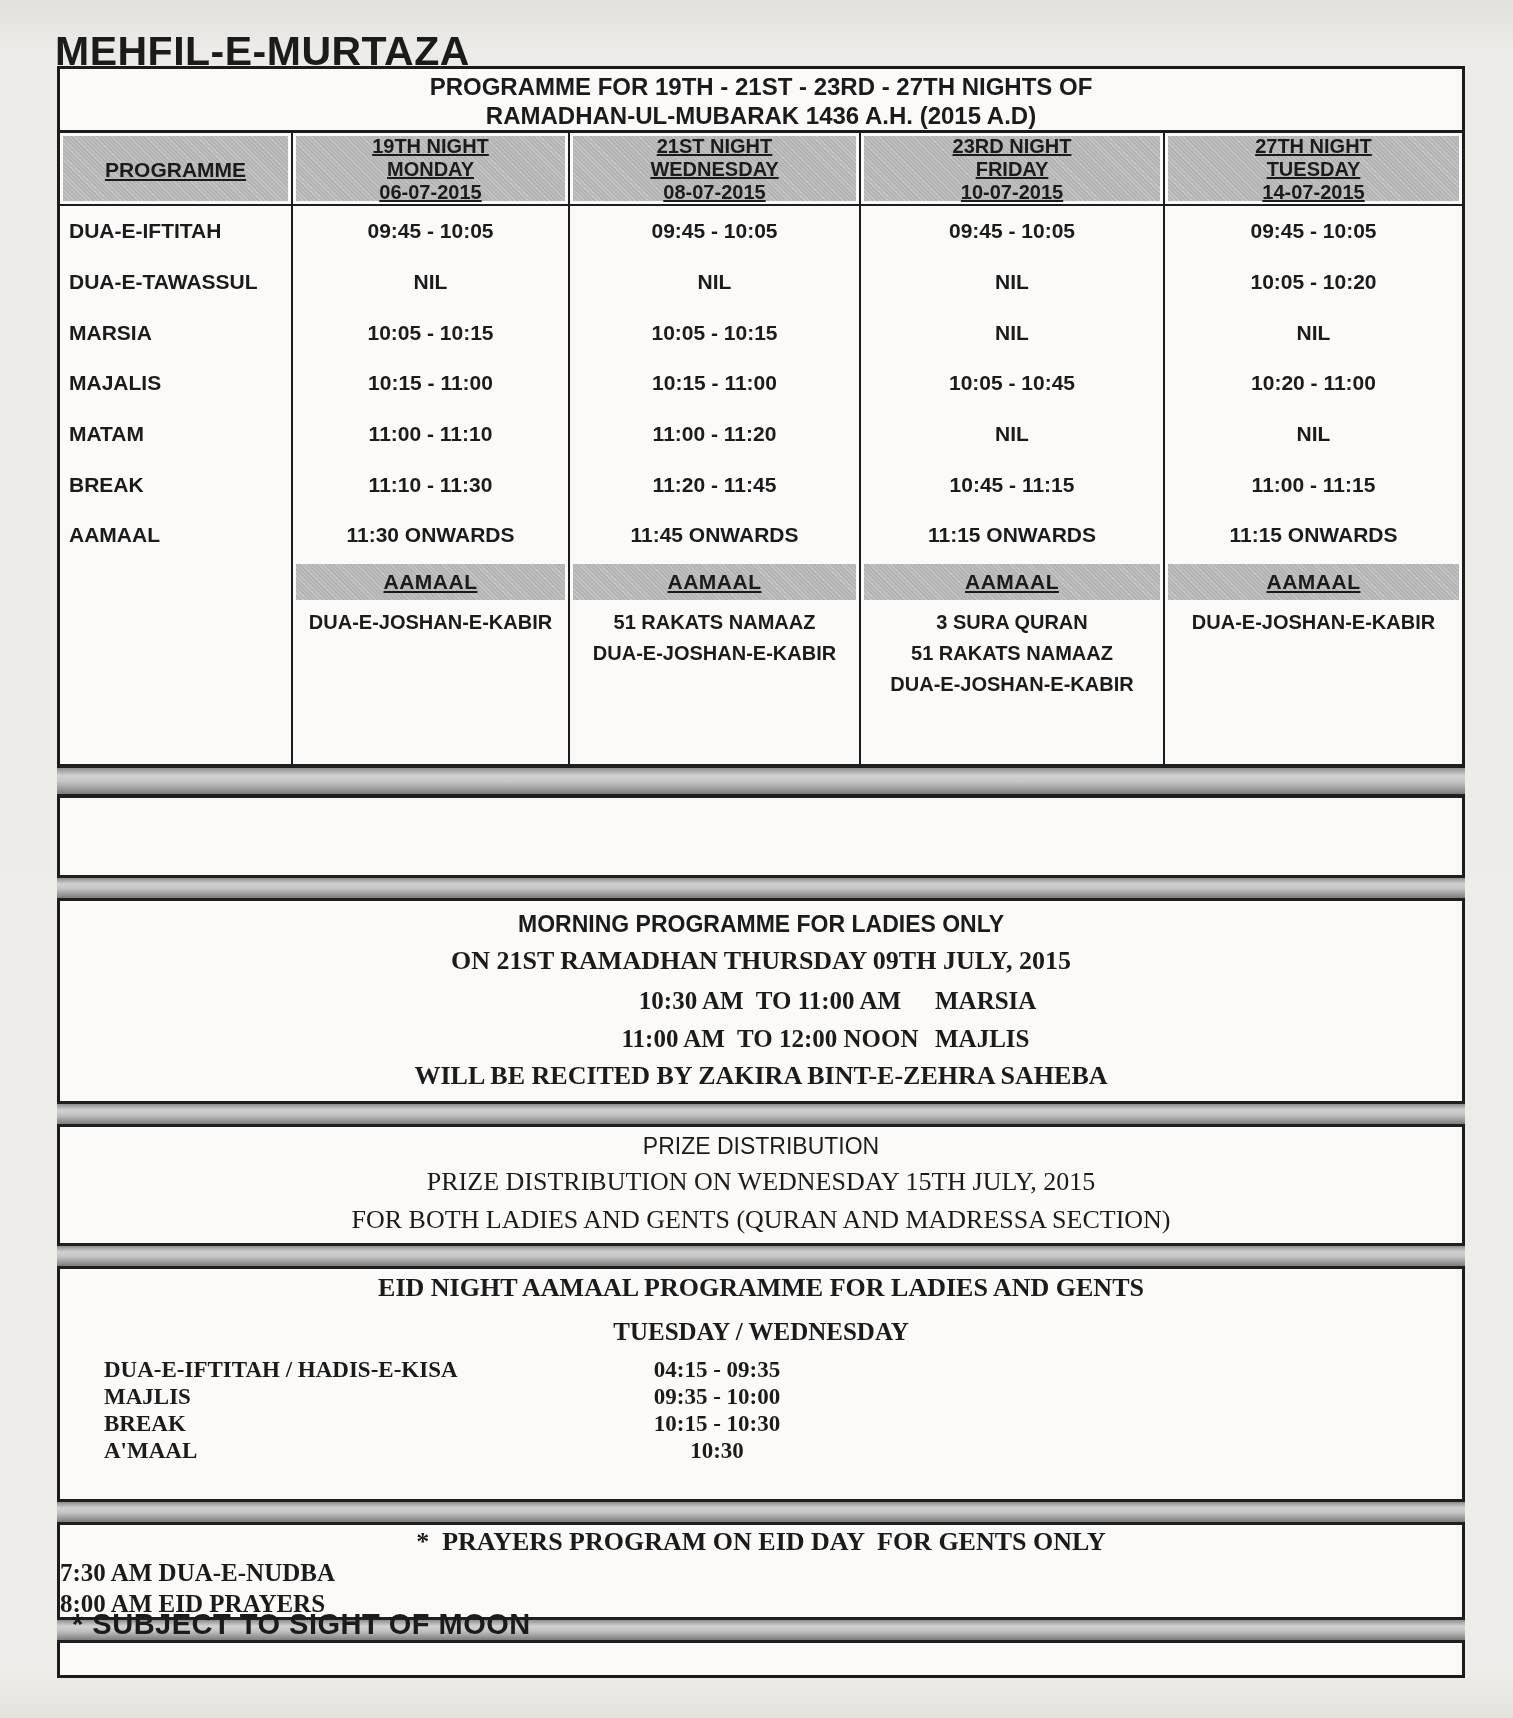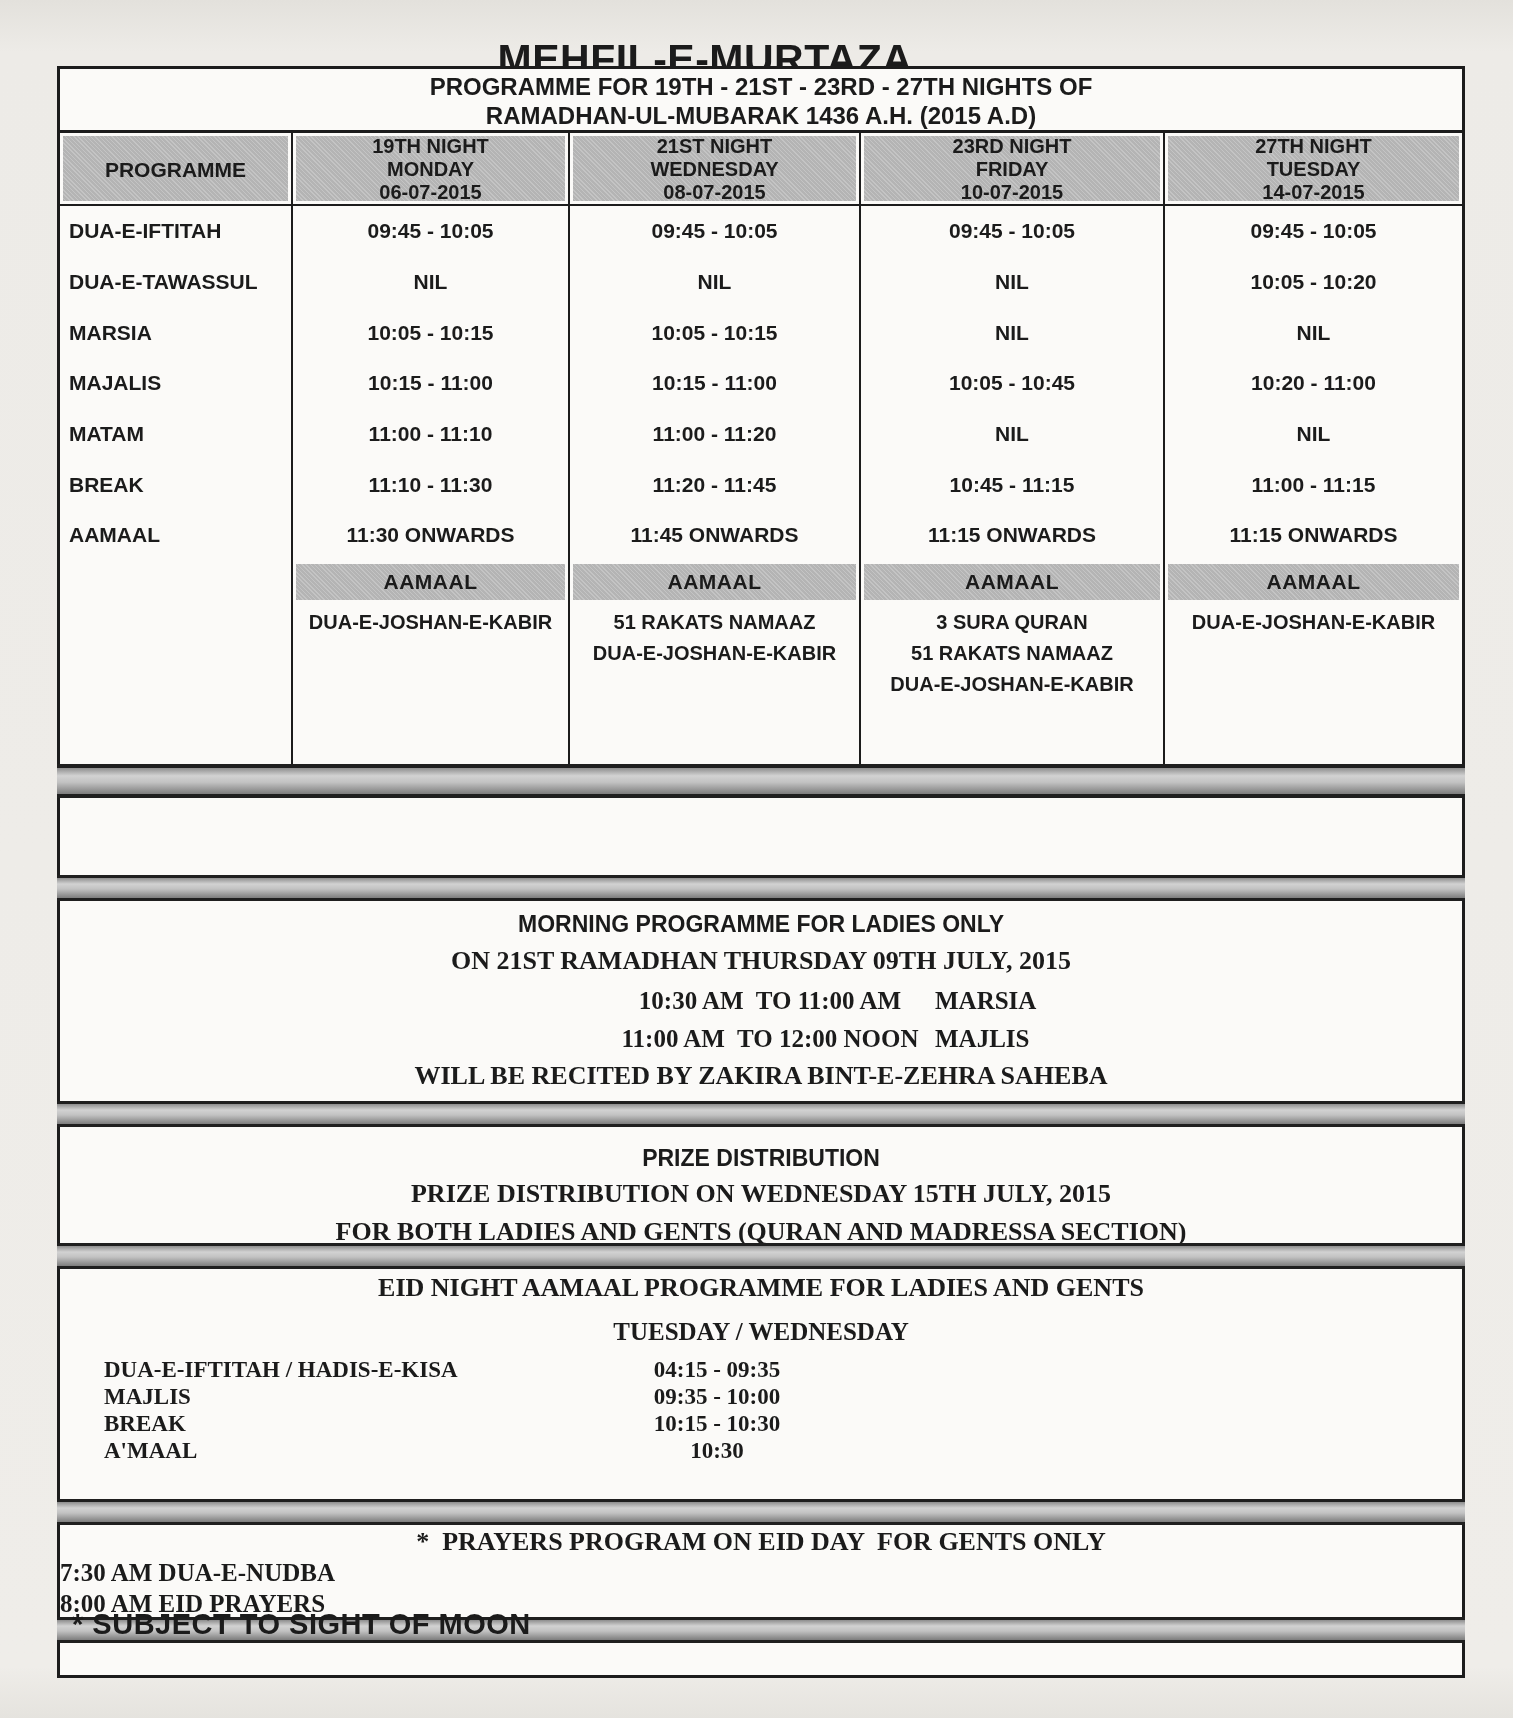--- a/index.html
+++ b/index.html
@@ -2,31 +2,32 @@
 <html style="--color-band: #b4b4b4; --color-ink: #1b1b1b; --color-paper: #fbfaf8;"><head>
 <meta charset="utf-8">
 <style>
   html,body{margin:0;padding:0}
   body{
     width:1513px;height:1718px;position:relative;overflow:hidden;
     background:linear-gradient(180deg,#e3e1dc 0%,#edebe7 3%,#efede9 97%,#e5e3de 100%);
     font-family:"Liberation Sans",sans-serif;color:var(--color-ink,#1b1b1b);
   }
   .page-title{
-    position:absolute;top:36px;left:55px;width:1300px;text-align:center;
+    position:absolute;top:28px;left:55px;width:1300px;text-align:left;
     font-size:41px;font-weight:bold;letter-spacing:.5px;
   }
   .doc{
     position:absolute;left:57px;top:66px;width:1408px;height:1612px;
     border:3px solid #1c1c1c;background:var(--color-paper,#fbfaf8);box-sizing:border-box;
   }
   .sec{position:absolute;left:0;right:0;box-sizing:border-box}
   .halftone{
     background-color:var(--color-band,#b4b4b4);
     background-image:repeating-linear-gradient(45deg,rgba(255,255,255,.22) 0 1px,rgba(0,0,0,0) 1px 3px);
+    text-decoration:underline;
   }
   
   .hdr{top:0;height:64px;border-bottom:3px solid #1c1c1c;text-align:center;
        font-weight:bold;font-size:24px;line-height:29px;padding-top:3px}
   
   .grid{display:grid;grid-template-columns:233px 277px 291px 304px 297px}
   .cell{border-right:2px solid #1c1c1c;box-sizing:border-box;text-align:center;font-weight:bold}
   .cell:last-child{border-right:none}
   .thead{top:64px;height:73px;border-bottom:3px solid #1c1c1c}
   .thead .cell{font-size:20px;line-height:23px;padding-top:2px;
@@ -56,21 +57,21 @@
   .center{text-align:center}
   .wazoo{top:730px;height:76px;padding-top:8px;font-size:27px;font-weight:bold;line-height:36px}
   .morning{top:832px;height:200px;font-weight:bold}
   .morning .m-title{font-size:23px;line-height:34px;margin-top:6px}
   .morning .m-sub{font-size:26px;line-height:36px;margin-top:2px}
   .morning .m-row{display:grid;grid-template-columns:545px 330px auto;margin-top:5px;
                   font-size:25px;line-height:33px;white-space:pre}
   .morning .m-row .t{grid-column:2;text-align:center}
   .morning .m-row .i{grid-column:3;text-align:left}
   .morning .m-foot{font-size:26px;line-height:36px;margin-top:3px}
-  .prize{top:1058px;height:116px;font-weight:bold;padding-top:14px}
+  .prize{top:1058px;height:116px;font-weight:normal;padding-top:2px}
   .prize .p-title{font-size:23px;line-height:34px}
   .prize .p-line{font-size:26px;line-height:38px}
   .eid{top:1199px;height:231px;font-weight:bold}
   .eid .e-title{font-size:26px;line-height:36px;margin-top:2px}
   .eid .e-note{font-size:25px;line-height:36px;margin-top:6px;padding-left:219px}
   .eid .e-day{font-size:25px;line-height:36px;margin-top:8px}
   .eid .e-rows{margin-top:6px}
   .eid .e-row{position:relative;height:27px;font-size:23px;line-height:27px}
   .eid .e-row .l{position:absolute;left:44px}
   .eid .e-row .t{position:absolute;left:527px;width:260px;text-align:center}

